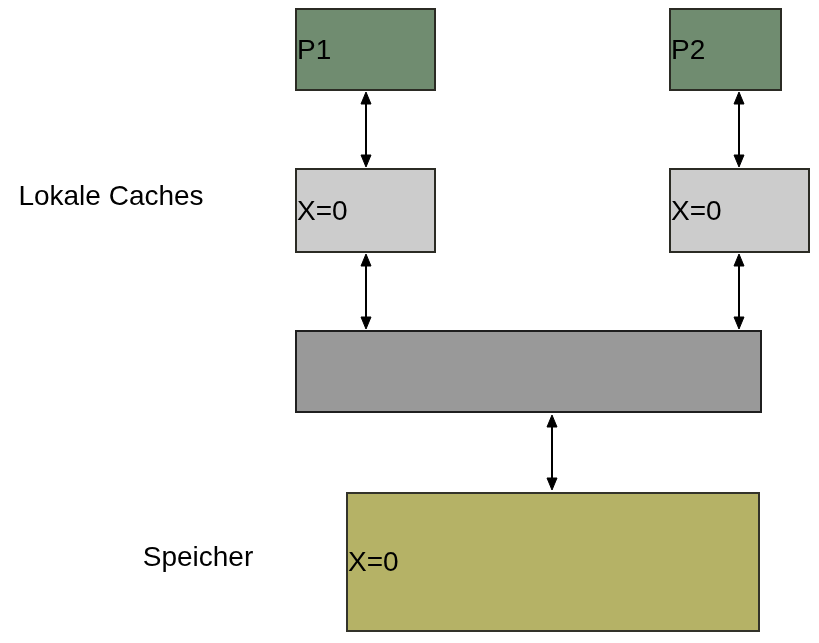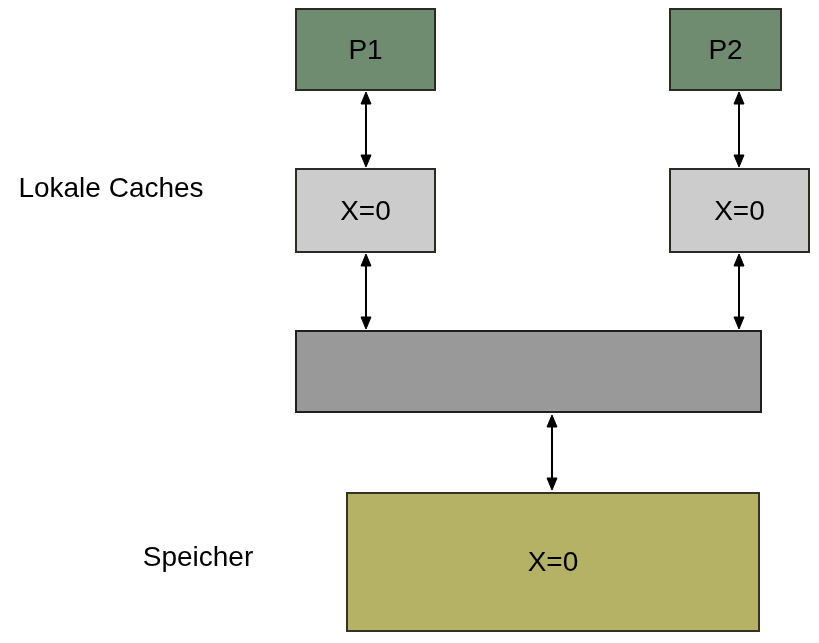--- a/index.html
+++ b/index.html
@@ -32,21 +32,21 @@
     fill: var(--c-arrow, #000000);
     stroke: var(--c-arrow, #000000);
     stroke-width: 1;
   }
   .box {
     position: absolute;
     box-sizing: border-box;
     border: 2px solid #2b2b24;
     display: flex;
     align-items: center;
-    justify-content: center;
+    justify-content: flex-start;
     font-size: 28px;
     line-height: 1;
   }
   .box-p1 {
     left: 295px; top: 8px; width: 141px; height: 83px;
     background: var(--c-processor, #708c70);
   }
   .box-p2 {
     left: 669px; top: 8px; width: 113px; height: 83px;
     background: var(--c-processor, #708c70);
@@ -72,21 +72,21 @@
   .side-label {
     position: absolute;
     font-size: 28px;
     text-align: center;
     white-space: nowrap;
   }
   .label-processors {
     left: 20px; top: 29px; width: 220px;
   }
   .label-caches {
-    left: 0px; top: 170px; width: 222px;
+    left: 0px; top: 178px; width: 222px;
     line-height: 35px;
     white-space: normal;
   }
   .label-memory {
     left: 88px; top: 541px; width: 220px;
   }
 </style>
 </head>
 <body>
 

